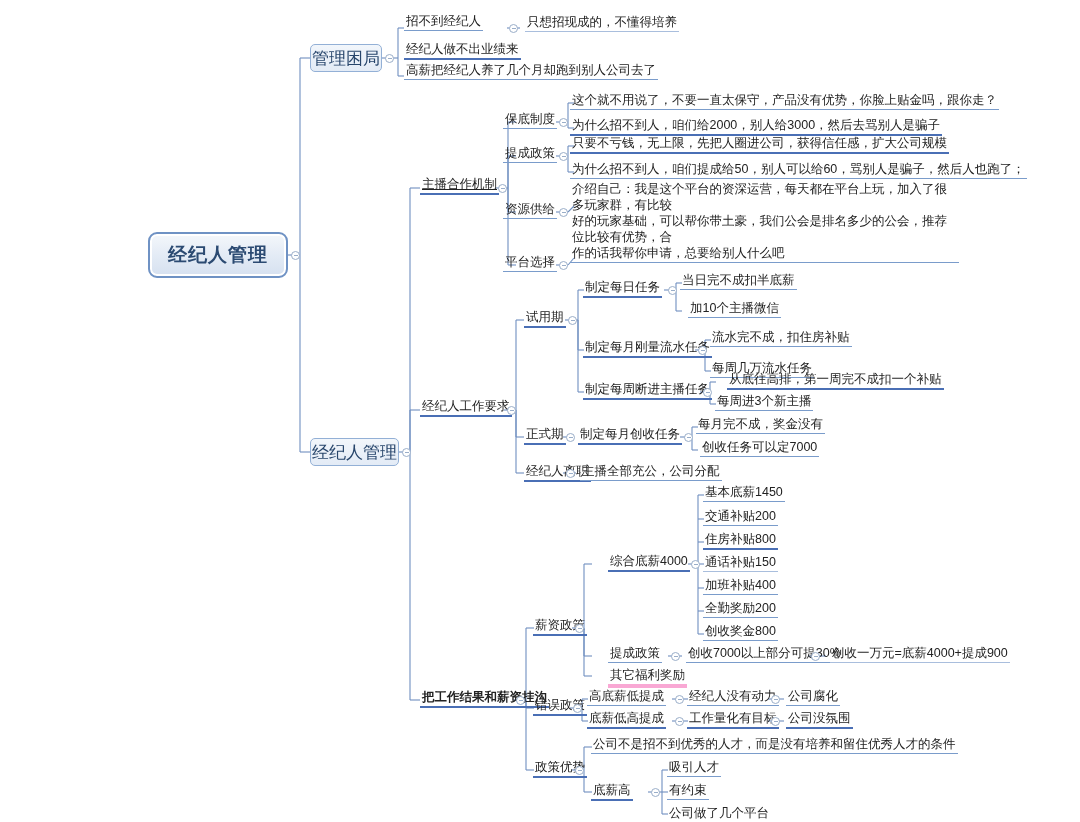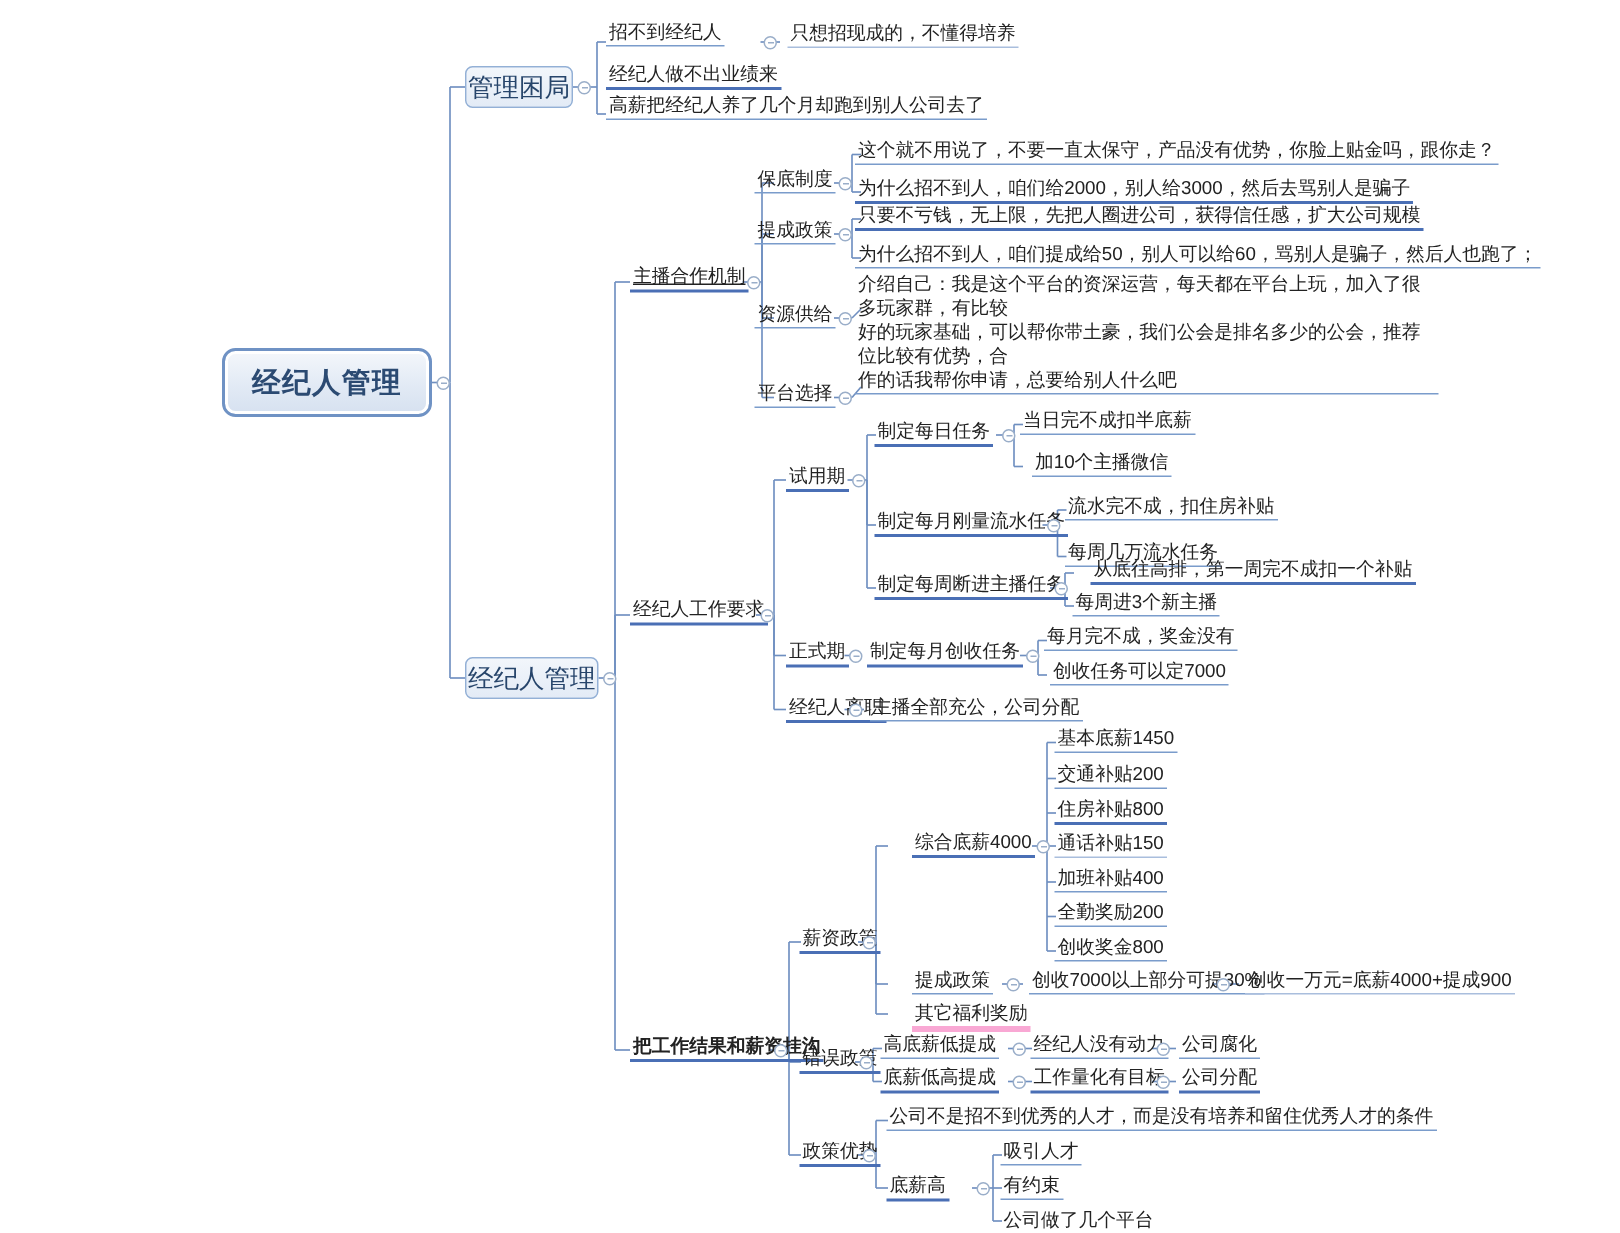--- a/index.html
+++ b/index.html
@@ -320,21 +320,21 @@
   <div class="node ul-mid" style="left:587px;top:689px;">高底薪低提成</div>
   <div class="marker" style="left:675px;top:695px;"></div>
   <div class="node ul-mid" style="left:687px;top:689px;">经纪人没有动力</div>
   <div class="marker" style="left:771px;top:695px;"></div>
   <div class="node ul-mid" style="left:786px;top:689px;">公司腐化</div>
 
   <div class="node ul-strong" style="left:587px;top:711px;">底薪低高提成</div>
   <div class="marker" style="left:675px;top:717px;"></div>
   <div class="node ul-strong" style="left:687px;top:711px;">工作量化有目标</div>
   <div class="marker" style="left:771px;top:717px;"></div>
-  <div class="node ul-strong" style="left:786px;top:711px;">公司分配</div>
+  <div class="node ul-strong" style="left:786px;top:711px;">公司没氛围</div>
 
   <div class="node ul-strong" style="left:533px;top:760px;">政策优势</div>
   <div class="marker" style="left:575px;top:766px;"></div>
 
   <div class="node ul-mid" style="left:591px;top:737px;">公司不是招不到优秀的人才，而是没有培养和留住优秀人才的条件</div>
 
   <div class="node ul-strong" style="left:591px;top:783px;">底薪高</div>
   <div class="marker" style="left:651px;top:788px;"></div>
   <div class="node ul-mid" style="left:667px;top:760px;">吸引人才</div>
   <div class="node ul-mid" style="left:667px;top:783px;">有约束</div>

